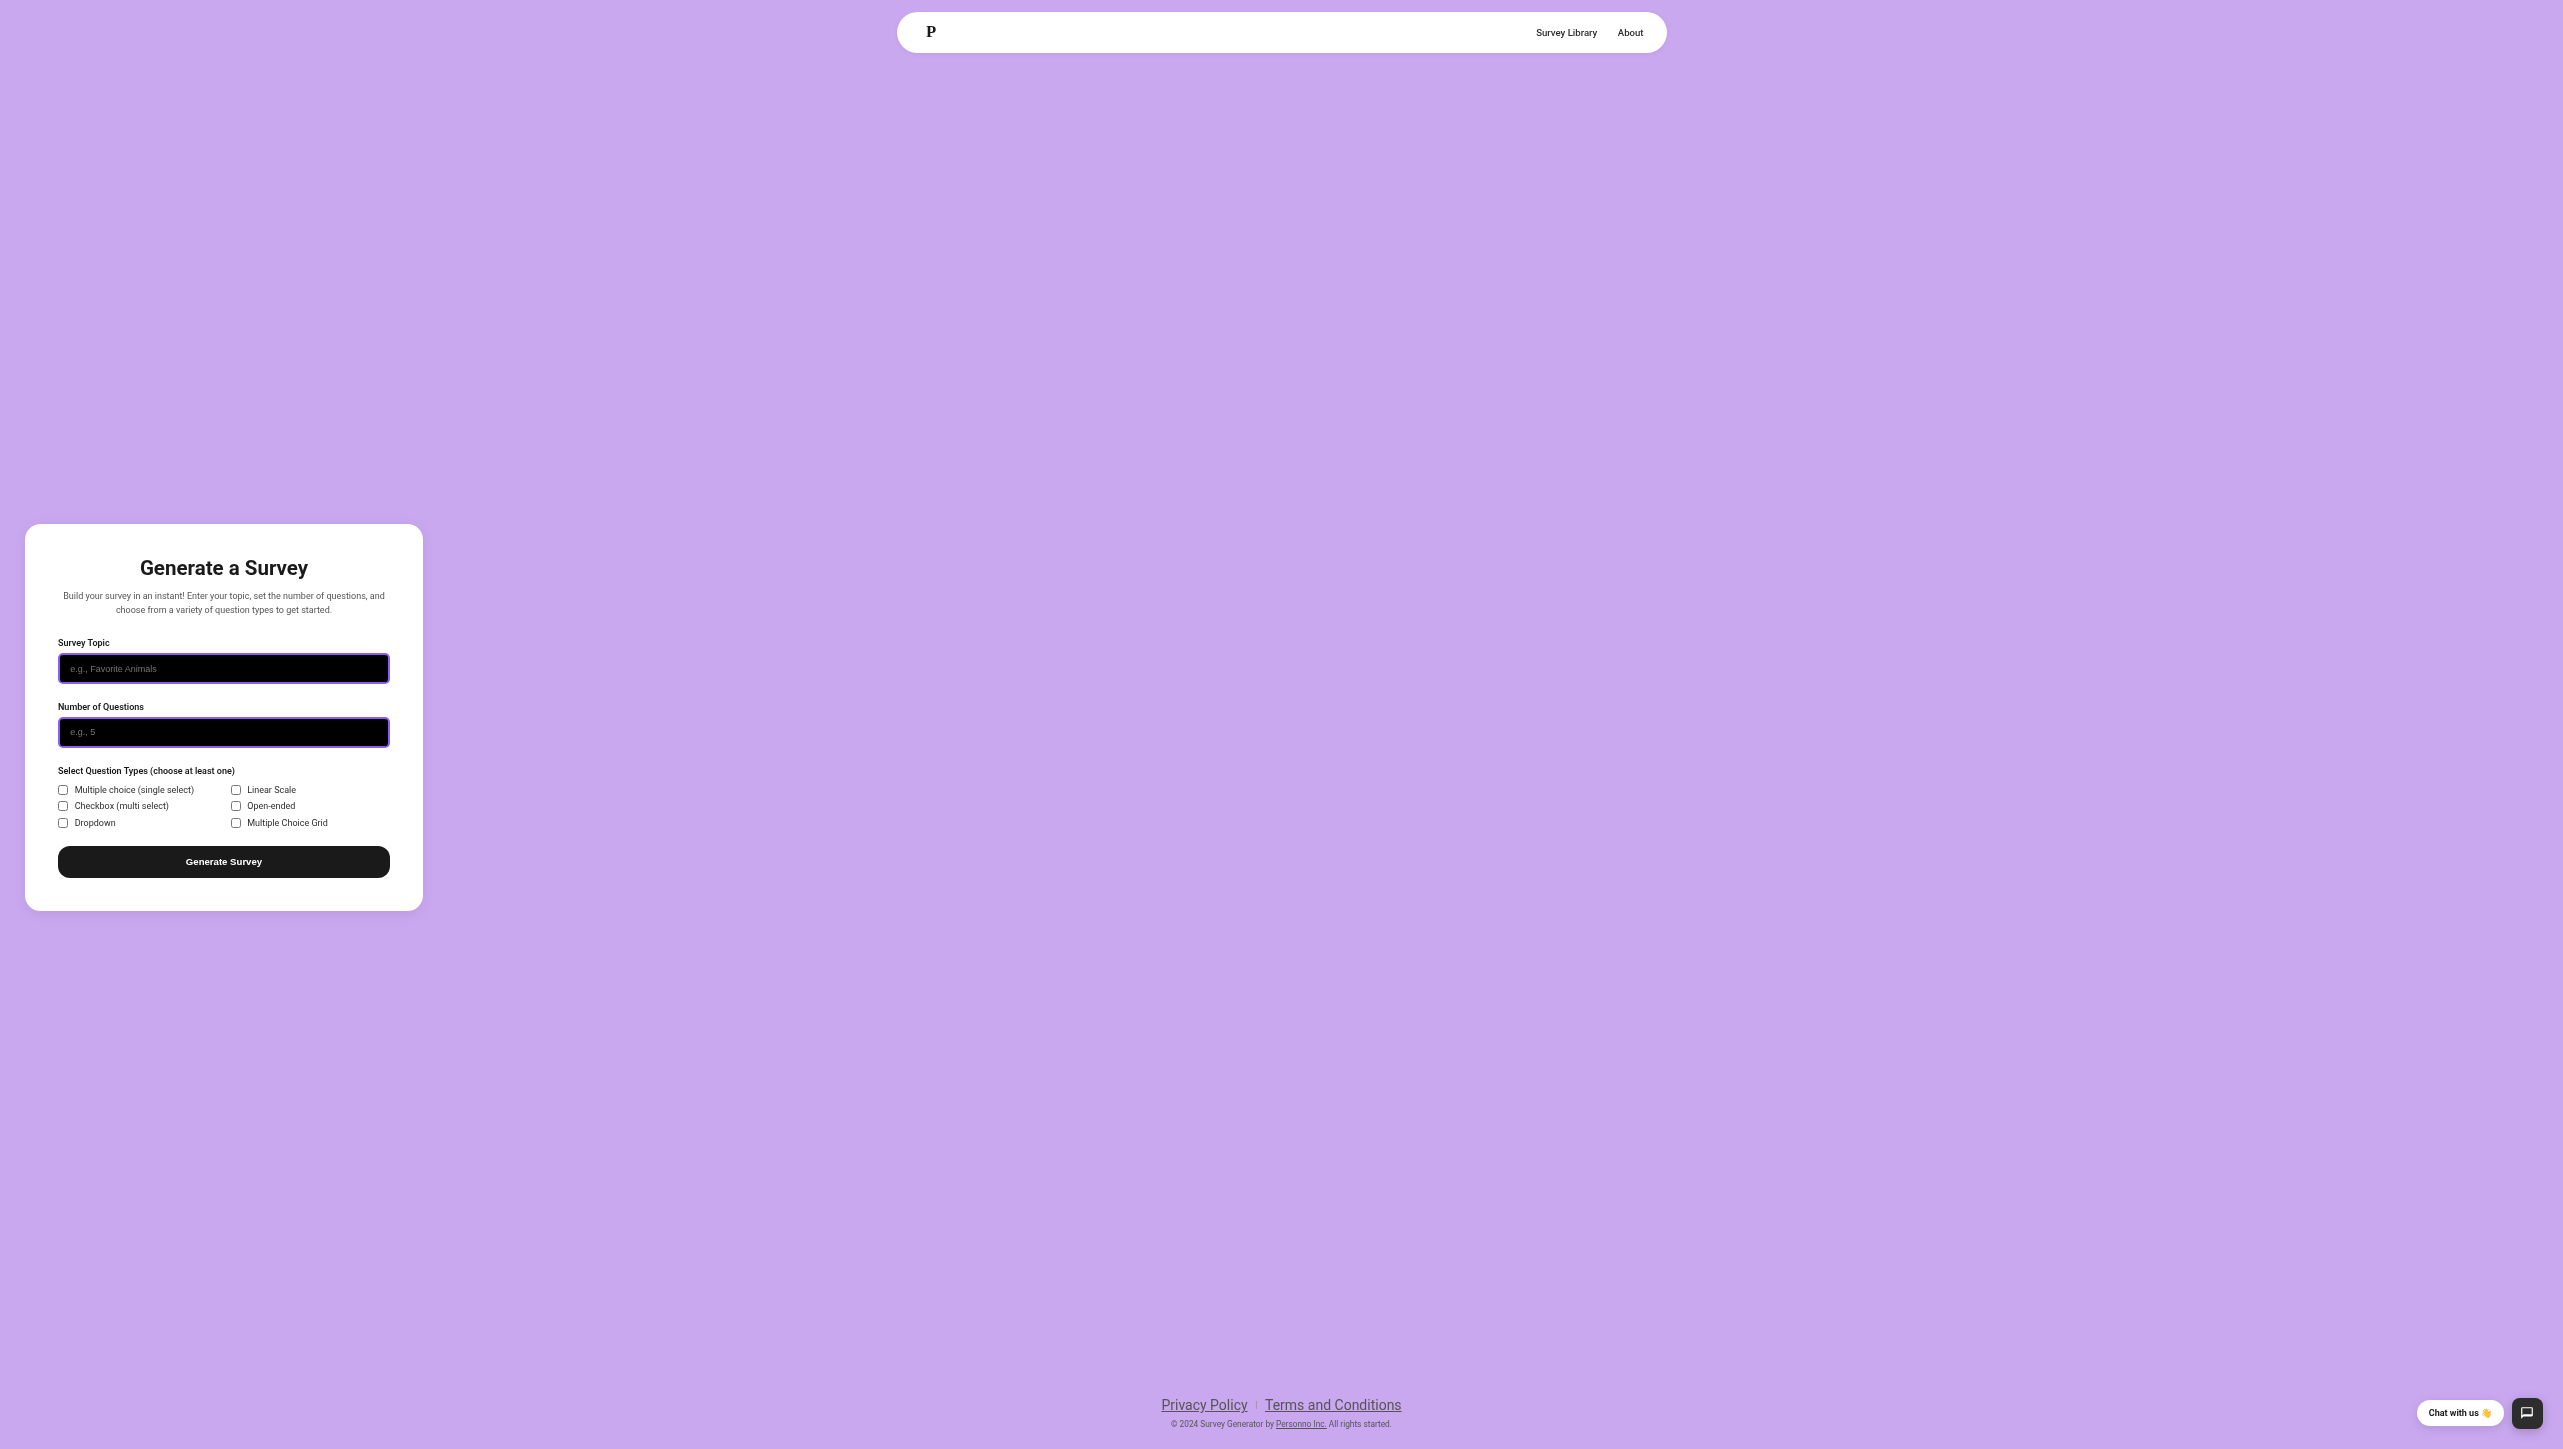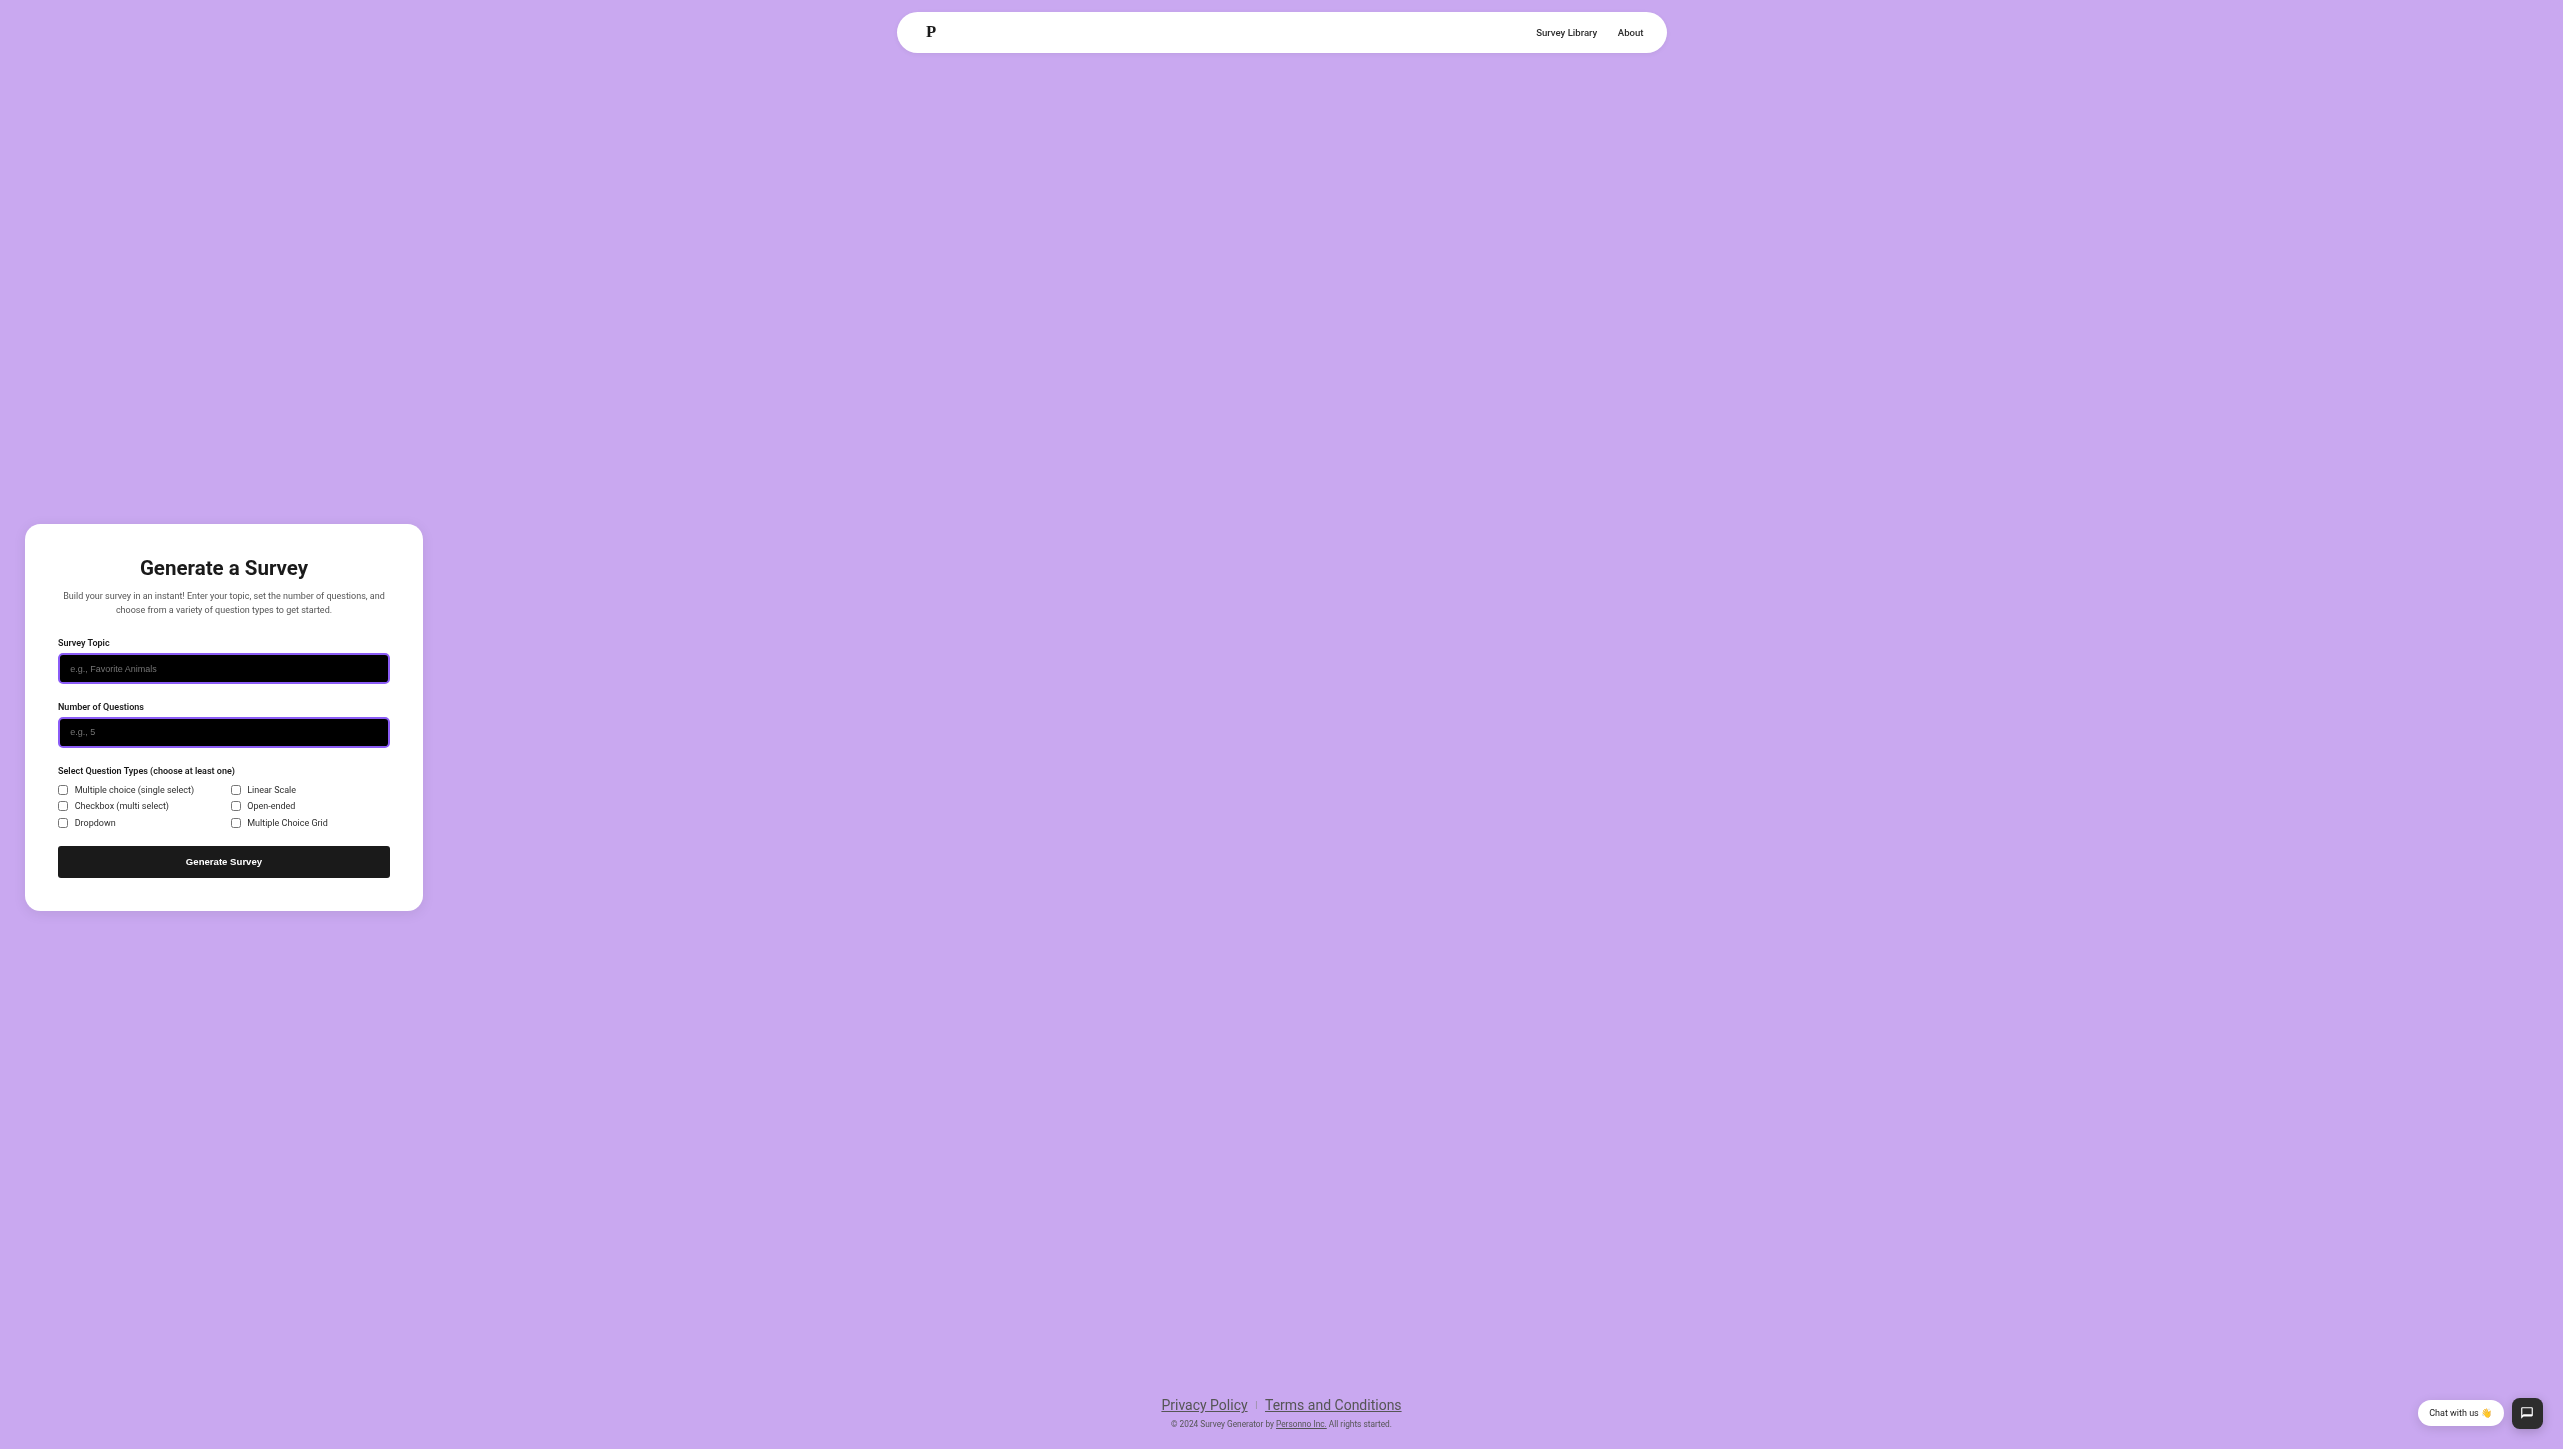--- a/index.html
+++ b/index.html
@@ -187,21 +187,21 @@
       color: #2d2d2d;
     }
 
     
     .generate-btn {
       width: 100%;
       padding: 10.3px;
       background: #1a1a1a;
       color: white;
       border: none;
-      border-radius: 3px;
+      border-radius: 12px;
       font-size: 9.6px;
       font-weight: 600;
       cursor: pointer;
       transition: background 0.2s;
     }
 
     
     .footer {
       text-align: center;
       padding: 15.4px 13px 20.5px;
@@ -246,21 +246,21 @@
       display: flex;
       align-items: center;
       gap: 7.7px;
     }
 
     .chat-bubble {
       background: white;
       border-radius: 15.4px;
       padding: 7.7px 11.6px;
       font-size: 9px;
-      font-weight: 400;
+      font-weight: 700;
       color: #1a1a1a;
       box-shadow: 0 2.6px 10.3px rgba(0,0,0,0.12);
       cursor: pointer;
       display: flex;
       align-items: center;
       gap: 3.9px;
     }
 
     .chat-icon-btn {
       width: 31px;

